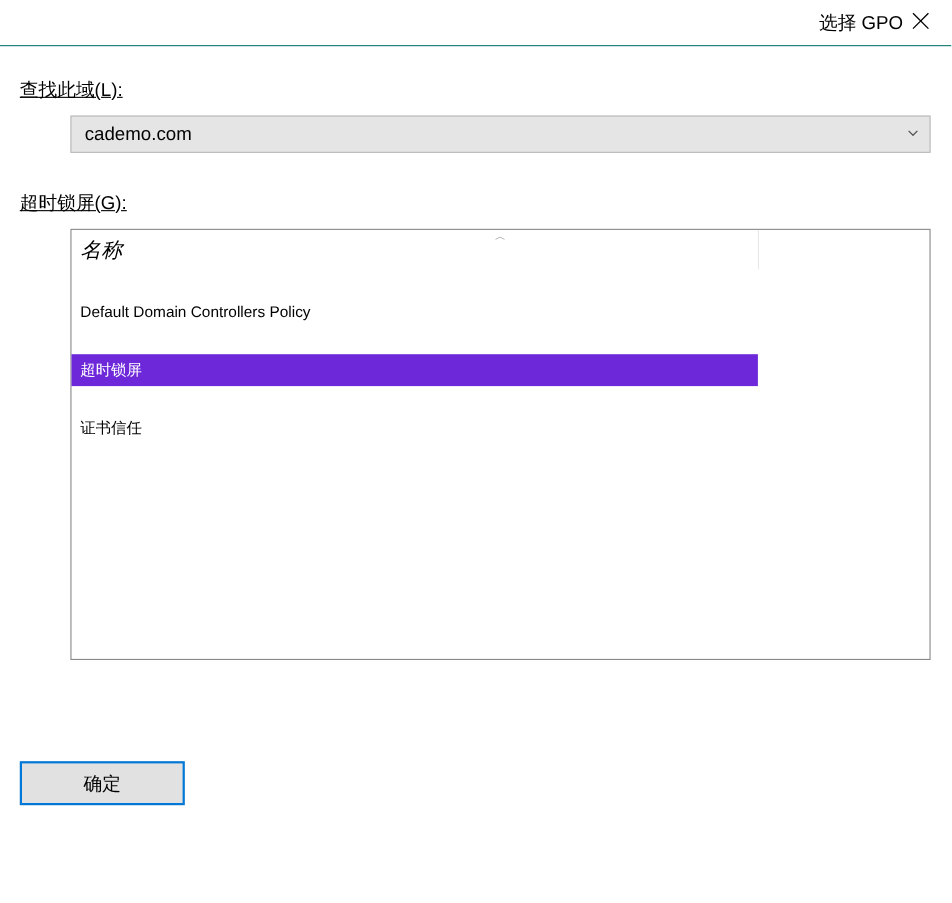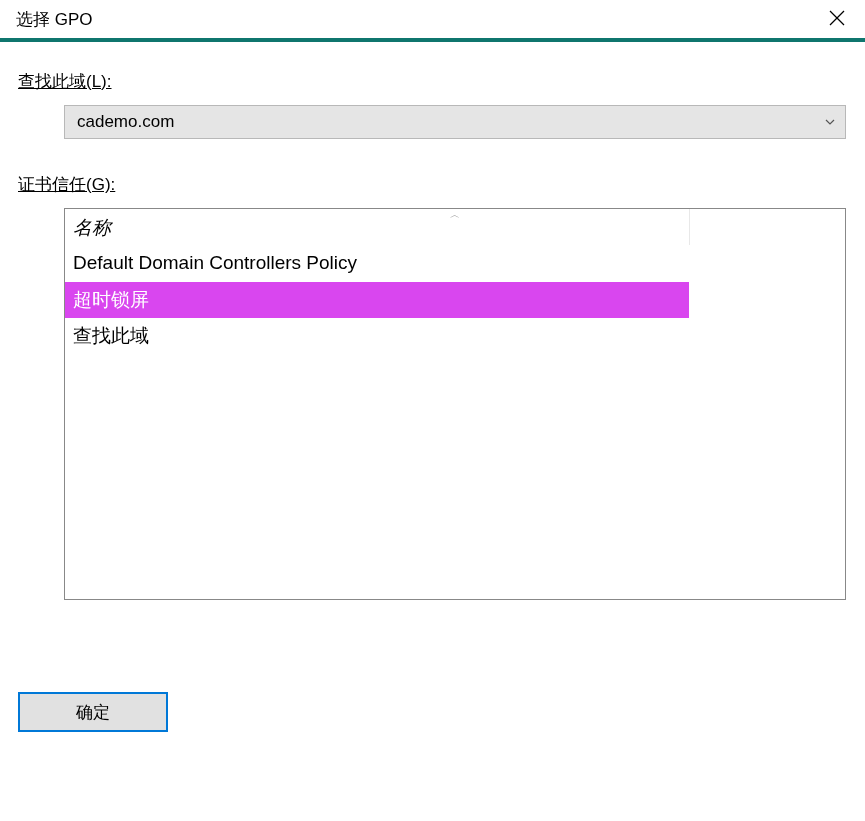--- a/index.html
+++ b/index.html
@@ -10,25 +10,25 @@
     body {
       font-family: "Microsoft YaHei", "Segoe UI", sans-serif;
       font-size: 16px;
       background: #ffffff;
       width: 865px;
       height: 821px;
       overflow: hidden;
     }
     .titlebar {
       display: flex;
-      justify-content: space-between;
+      justify-content: flex-end;
       align-items: center;
       height: 42px;
       padding: 0 12px 0 16px;
-      border-bottom: 4px solid #0f766e;
+      border-bottom: 1px solid #0f766e;
     }
     .titlebar-title {
       font-size: 17px;
       color: #000;
     }
     .close-btn {
       width: 32px;
       height: 32px;
       display: flex;
       align-items: center;
@@ -101,29 +101,30 @@
       width: 625px;
       font-style: italic;
     }
     .header-row {
       display: flex;
     }
     .list-items {
       padding: 0;
     }
     .list-item {
-      font-size: 19px;
+      font-size: 14px;
       padding: 4px 8px;
       color: #000;
       cursor: pointer;
       width: 624px;
       line-height: 1.5;
+      margin-top: 24px;
     }
     .list-item.selected {
-      background: #d946ef;
+      background: #6d28d9;
       color: #fff;
     }
     .button-row {
       display: flex;
       justify-content: flex-start;
       gap: 16px;
       margin-top: 92px;
       padding-right: 2px;
     }
     .btn {
@@ -159,29 +160,29 @@
   <div class="field-label">查找此域(L):</div>
   <div class="dropdown">
     <span class="dropdown-value">cademo.com</span>
     <span class="dropdown-caret">
       <svg viewBox="0 0 10 10">
           <polyline points="1,3 5,7 9,3" fill="none" stroke="#555" stroke-width="1.2"></polyline>
         </svg>
     </span>
   </div>
 
-  <div class="field-label">证书信任(G):</div>
+  <div class="field-label">超时锁屏(G):</div>
   <div class="listbox-wrapper">
     <div class="resize-handle">︿</div>
     <div class="header-row">
       <div class="column-header">名称</div>
     </div>
     <div class="list-items">
       <div class="list-item">Default Domain Controllers Policy</div>
       <div class="list-item selected">超时锁屏</div>
-      <div class="list-item">查找此域</div>
+      <div class="list-item">证书信任</div>
     </div>
   </div>
 
   <div class="button-row">
     <button class="btn default">确定</button>
   </div>
 </div>
 
 </body></html>

